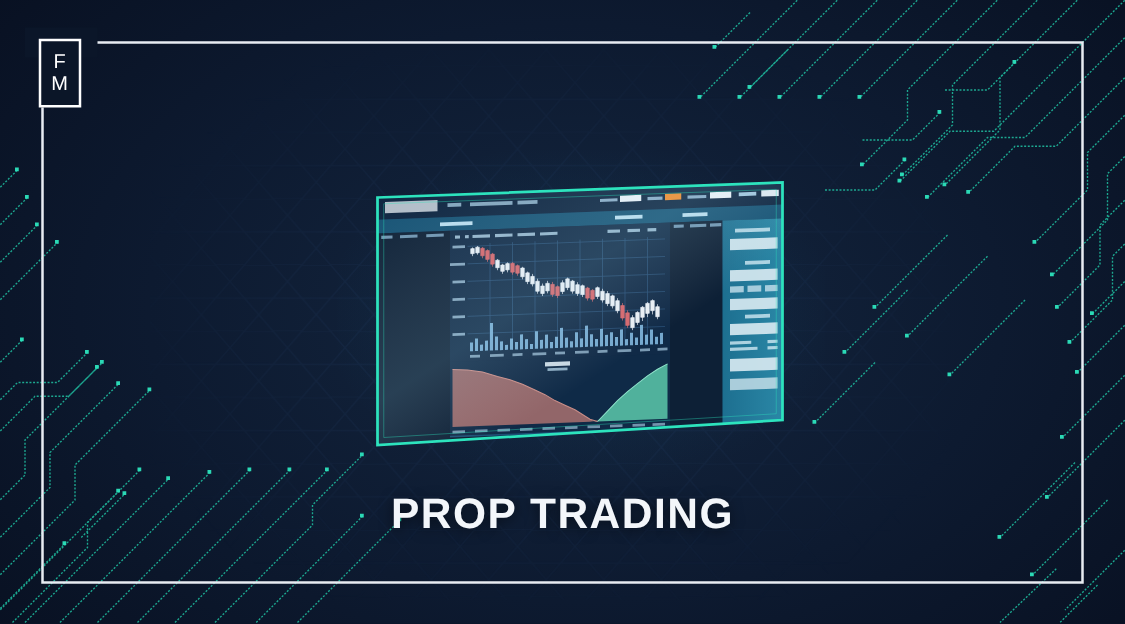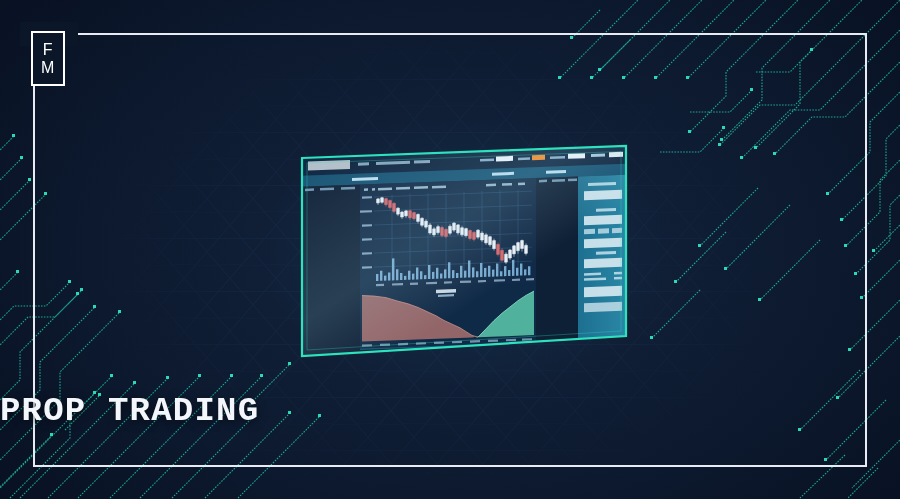--- a/index.html
+++ b/index.html
@@ -58,27 +58,27 @@
     font-weight:400;
     letter-spacing:.5px;
     font-family:"Liberation Sans", sans-serif;
   }
   .logo-f { margin-bottom:2px; }
 
   
   .title {
     position:absolute;
     left:0; right:0; top:392px;
-    text-align:left;
+    text-align:center;
     color:#f3f6fa;
     font-size:34px;
     font-weight:bold;
     letter-spacing:1.2px;
     text-shadow:0 2px 10px rgba(0,0,0,.55);
-    font-family:Liberation Mono, monospace;
+    font-family:Liberation Sans, sans-serif;
   }
 
   
   .screen-wrap {
     position:absolute;
     left:296px; top:140px;
     width:336px; height:222px;
     filter:blur(.35px);
   }
   .screen-svg { display:block; }

